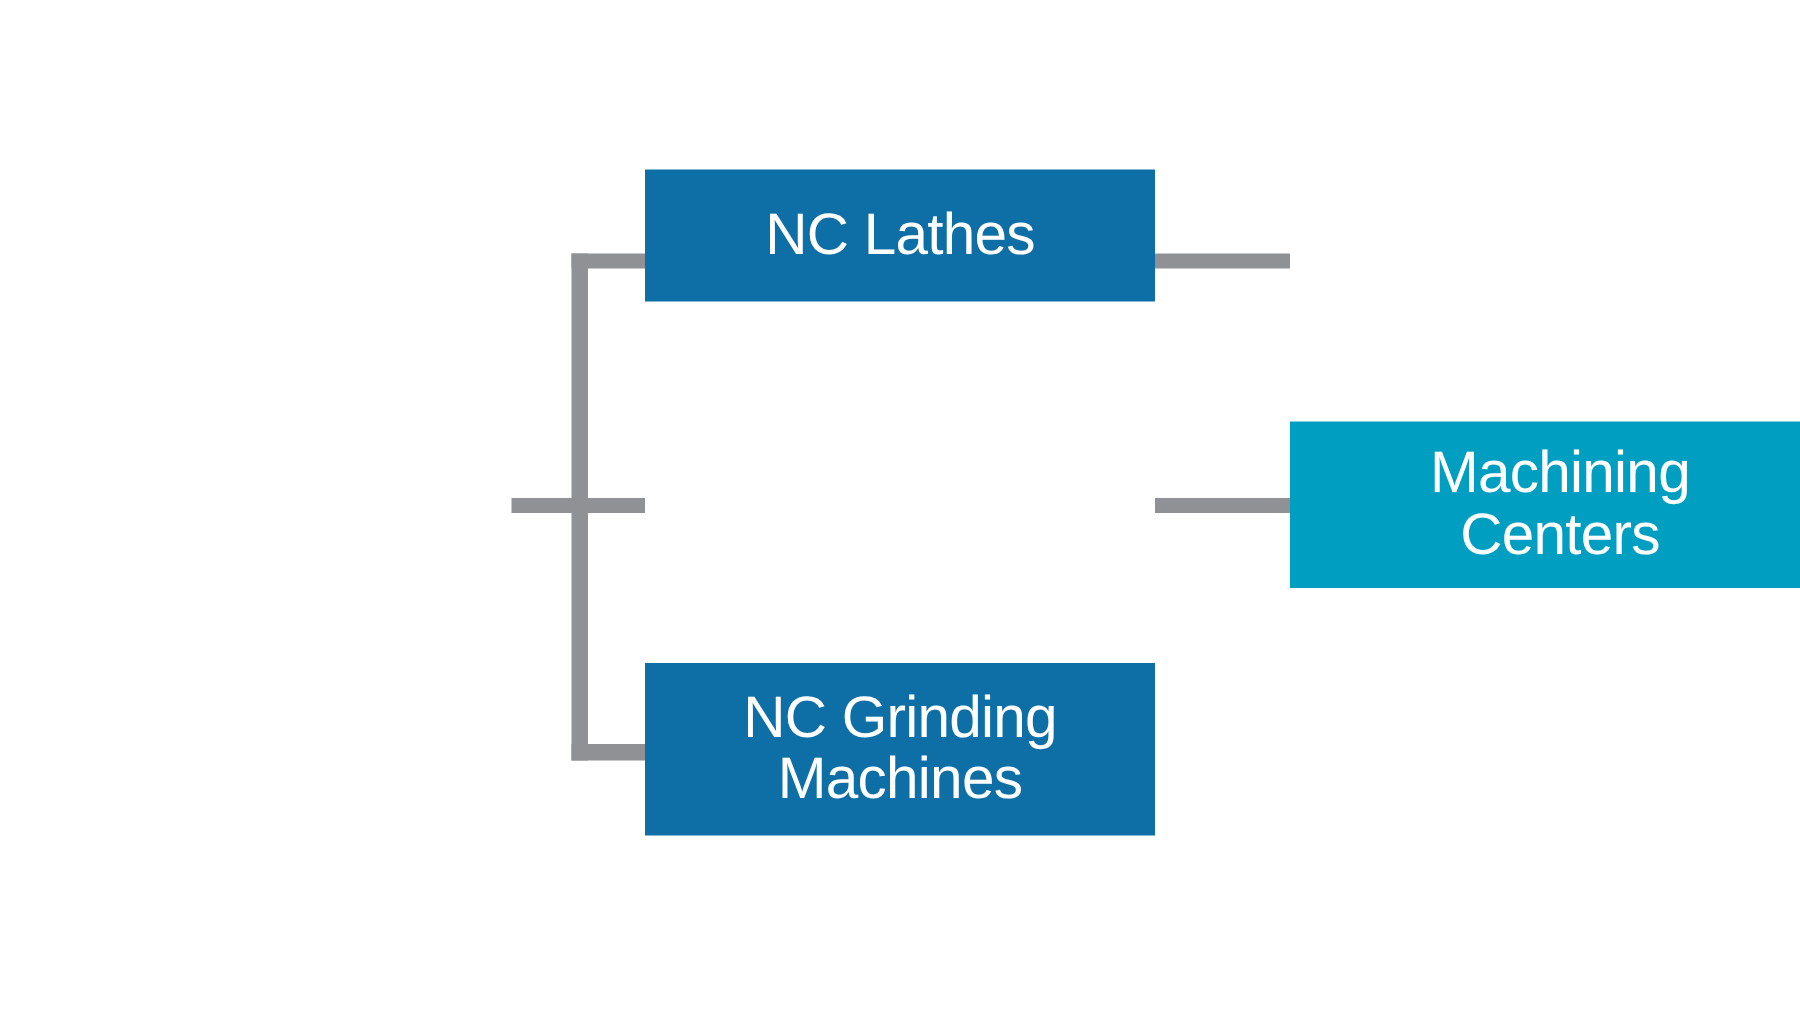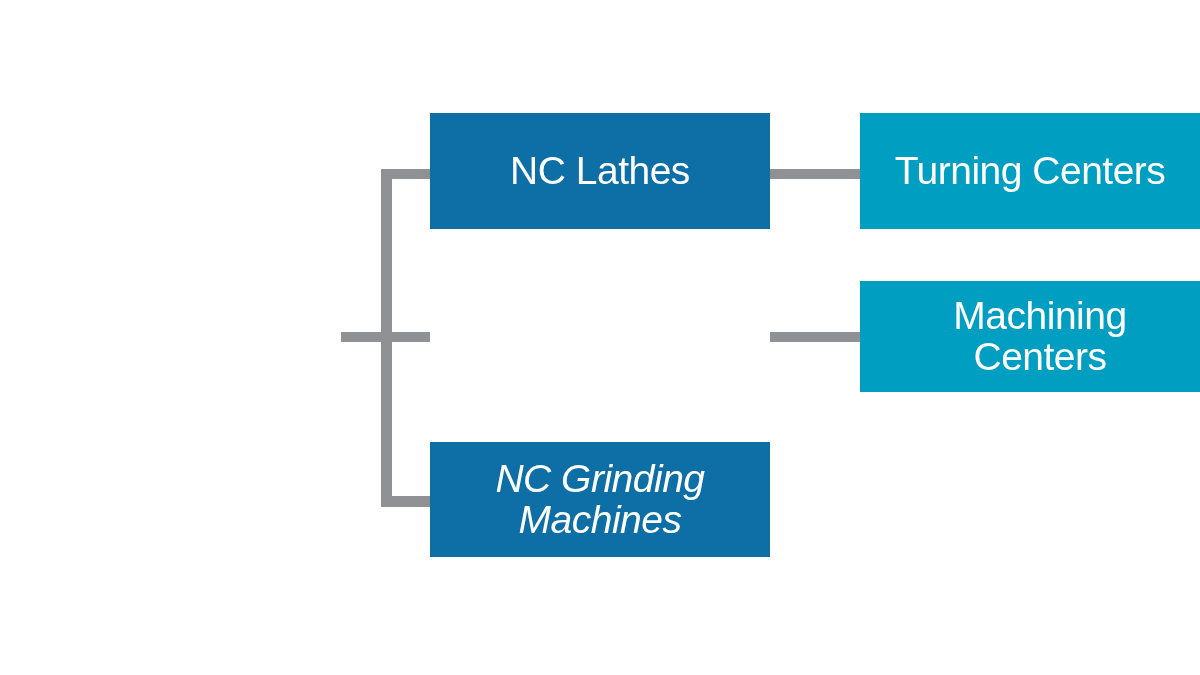--- a/index.html
+++ b/index.html
@@ -32,23 +32,23 @@
   .node.root {
     left: 2px; top: 279px;
     width: 339px; height: 112px;
     background: var(--root-bg, #123e80);
   }
   .node.lvl2 {
     left: 430px;
     width: 340px;
     background: var(--level2-bg, #0d6fa5);
   }
-  .node.lvl2.lathes   { top: 113px; height: 116px; align-items: center; }
+  .node.lvl2.lathes   { top: 113px; height: 88px; align-items: center; }
   .node.lvl2.milling  { top: 280px; height: 112px; }
-  .node.lvl2.grinding { top: 442px; height: 115px; font-style: italic; }
+  .node.lvl2.grinding { top: 442px; height: 115px; }
   .node.lvl3 {
     left: 860px;
     width: 340px;
     background: var(--level3-bg, #009fc2);
   }
   .node.lvl3.turning   { top: 113px; height: 116px; }
   .node.lvl3.machining { top: 281px; height: 111px; padding-left: 32px; }
 
   .connector {
     position: absolute;
@@ -76,21 +76,18 @@
 
   <div class="node lvl2 lathes">
     <span>NC Lathes</span>
   </div>
 
 
   <div class="node lvl2 grinding">
     <span>NC Grinding Machines</span>
   </div>
 
-  <div class="node lvl3 turning">
-    <span>Turning Centers</span>
-  </div>
 
   <div class="node lvl3 machining">
     <span>Machining Centers</span>
   </div>
 
 </div>
 
 </body></html>

